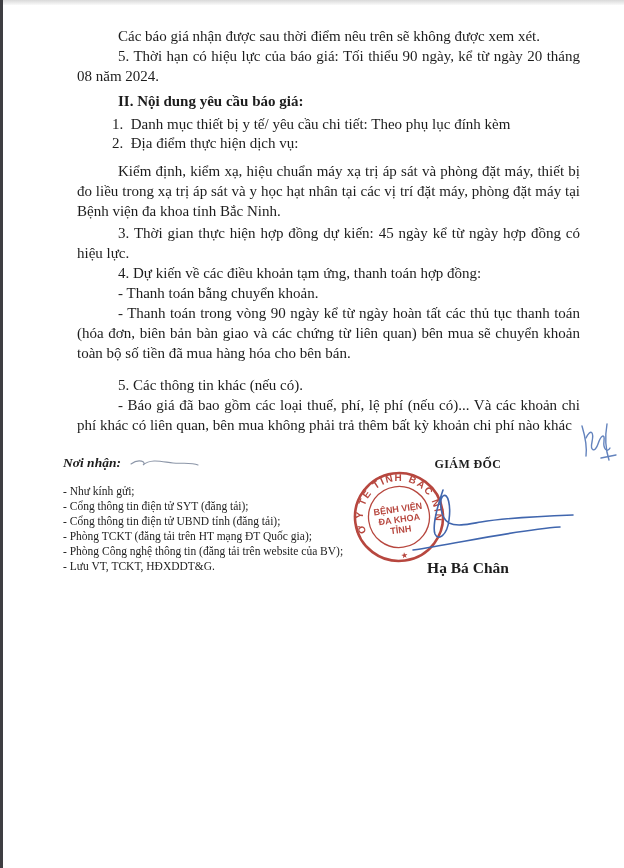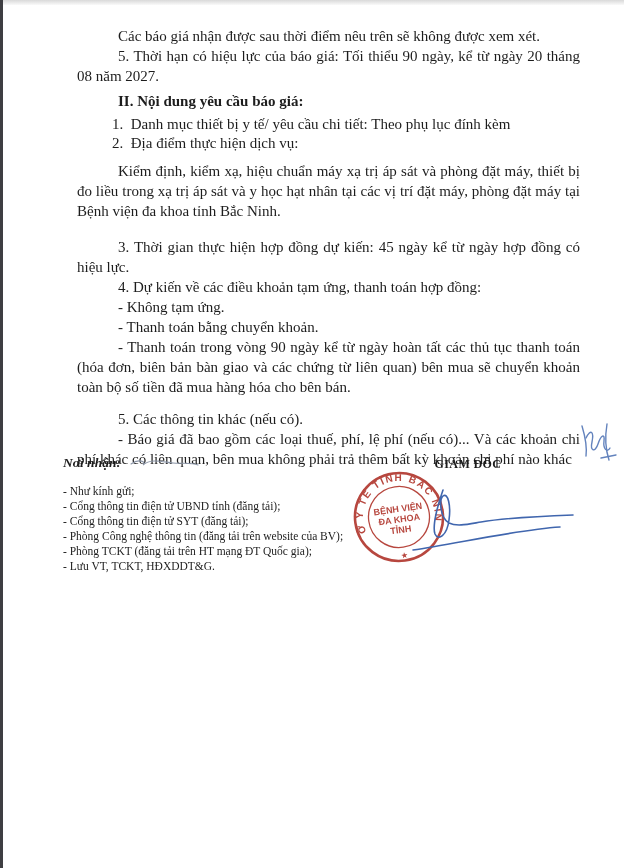--- a/index.html
+++ b/index.html
@@ -26,21 +26,21 @@
     background:linear-gradient(to bottom,#d9d9d9,#fafafa);}
   .content{
     position:absolute;left:77px;top:26px;width:503px;
     font-size:15px;line-height:20px;text-align:justify;
   }
   .content p{text-indent:41px;margin:0;}
   .content p.heading{font-weight:bold;margin:5px 0 4px 0;}
   .content p.num{text-indent:35px;line-height:19px;}
   .content p.mt8{margin-top:8px;}
   .content p.mt5{margin-top:12px;}
-  .content p.mt2{margin-top:16px;}
+  .content p.mt2{margin-top:2px;}
   .initial-mark{position:absolute;left:576px;top:420px;width:42px;height:46px;color:var(--init-blue);}
   
   .recipients{position:absolute;left:63px;top:455px;width:310px;}
   .recipients-head{display:flex;align-items:center;gap:8px;}
   .recipients-title{font-size:13.5px;font-weight:bold;font-style:italic;}
   .head-squiggle{width:72px;height:14px;color:var(--squiggle);margin-bottom:2px;}
   .recipients-list{list-style:none;font-size:11.5px;line-height:15px;margin-top:13px;}
   .sig-block-title{position:absolute;left:398px;top:457px;width:140px;text-align:center;
     font-size:12px;font-weight:bold;letter-spacing:.4px;}
   .signer-name{position:absolute;left:398px;top:559px;width:140px;text-align:center;
@@ -55,28 +55,27 @@
 </style>
 </head>
 <body>
 
 <div class="page">
   <div class="edge-top"></div>
   <div class="edge-left"></div>
 
   <div class="content">
     <p>Các báo giá nhận được sau thời điểm nêu trên sẽ không được xem xét.</p>
-    <p>5. Thời hạn có hiệu lực của báo giá: Tối thiểu 90 ngày, kể từ ngày 20 tháng 08 năm 2027.</p>
+    <p>5. Thời hạn có hiệu lực của báo giá: Tối thiểu 90 ngày, kể từ ngày 20 tháng 08 năm 2024.</p>
     <p class="heading">II. Nội dung yêu cầu báo giá:</p>
     <p class="num">1.&nbsp;&nbsp;Danh mục thiết bị y tế/ yêu cầu chi tiết: Theo phụ lục đính kèm</p>
     <p class="num">2.&nbsp;&nbsp;Địa điểm thực hiện dịch vụ:</p>
     <p class="mt8">Kiểm định, kiểm xạ, hiệu chuẩn máy xạ trị áp sát và phòng đặt máy, thiết bị đo liều trong xạ trị áp sát và y học hạt nhân tại các vị trí đặt máy, phòng đặt máy tại Bệnh viện đa khoa tỉnh Bắc Ninh.</p>
     <p class="mt2">3. Thời gian thực hiện hợp đồng dự kiến: 45 ngày kể từ ngày hợp đồng có hiệu lực.</p>
     <p>4. Dự kiến về các điều khoản tạm ứng, thanh toán hợp đồng:</p>
-    <p>- Không tạm ứng.</p>
     <p>- Thanh toán bằng chuyển khoản.</p>
     <p>- Thanh toán trong vòng 90 ngày kể từ ngày hoàn tất các thủ tục thanh toán (hóa đơn, biên bản bàn giao và các chứng từ liên quan) bên mua sẽ chuyển khoản toàn bộ số tiền đã mua hàng hóa cho bên bán.</p>
     <p class="mt5">5. Các thông tin khác (nếu có).</p>
     <p>- Báo giá đã bao gồm các loại thuế, phí, lệ phí (nếu có)... Và các khoản chi phí khác có liên quan, bên mua không phải trả thêm bất kỳ khoản chi phí nào khác</p>
   </div>
 
   <svg class="initial-mark" viewBox="0 0 42 46">
     <g fill="none" stroke="currentColor" stroke-width="1.4" stroke-linecap="round">
       <path d="M 6,6 C 9,16 11,28 10,36"></path>
       <path d="M 10,18 C 15,8 18,12 16,22 C 14,31 19,33 22,24 C 25,15 29,13 28,21 C 27,29 31,33 34,28"></path>
@@ -87,24 +86,24 @@
 
   <div class="recipients">
     <div class="recipients-head">
       <span class="recipients-title">Nơi nhận:</span>
       <svg class="head-squiggle" viewBox="0 0 72 14">
         <path d="M 2,9 C 10,3 18,7 14,10 C 22,3 34,7 44,8 C 52,9 62,7 69,10" fill="none" stroke="currentColor" stroke-width="1.1" stroke-linecap="round"></path>
       </svg>
     </div>
     <ul class="recipients-list">
       <li>- Như kính gửi;</li>
+      <li>- Cổng thông tin điện tử SYT (đăng tải);</li>
       <li>- Cổng thông tin điện tử UBND tỉnh (đăng tải);</li>
-      <li>- Cổng thông tin điện tử SYT (đăng tải);</li>
+      <li>- Phòng TCKT (đăng tải trên HT mạng ĐT Quốc gia);</li>
       <li>- Phòng Công nghệ thông tin (đăng tải trên website của BV);</li>
-      <li>- Phòng TCKT (đăng tải trên HT mạng ĐT Quốc gia);</li>
       <li>- Lưu VT, TCKT, HĐXDDT&amp;G.</li>
     </ul>
   </div>
 
   <div class="sig-block-title">GIÁM ĐỐC</div>
 
   <svg class="stamp" viewBox="0 0 96 96">
     <circle cx="48" cy="48" r="44" fill="none" stroke="currentColor" stroke-width="2.6"></circle>
     <circle cx="48" cy="48" r="30.5" fill="none" stroke="currentColor" stroke-width="1.3"></circle>
     <path id="stamp-arc" d="M 14.2,60.3 A 36,36 0 1 1 81.8,60.3" fill="none"></path>
@@ -117,13 +116,14 @@
     <text class="star" x="48" y="89.5" text-anchor="middle">★</text>
   </svg>
 
   <svg class="signature" viewBox="0 0 175 80">
     <g fill="none" stroke="currentColor" stroke-width="1.6" stroke-linecap="round">
       <path d="M 38,12 C 33,26 27,48 30,56 C 33,63 42,58 44,42 C 46,28 43,14 38,18 C 34,22 35,40 44,45 C 52,49 64,46 76,44 C 100,40 140,38 168,37"></path>
       <path d="M 8,72 C 50,66 110,52 155,49"></path>
     </g>
   </svg>
 
+  <div class="signer-name">Hạ Bá Chân</div>
 </div>
 
 </body></html>

